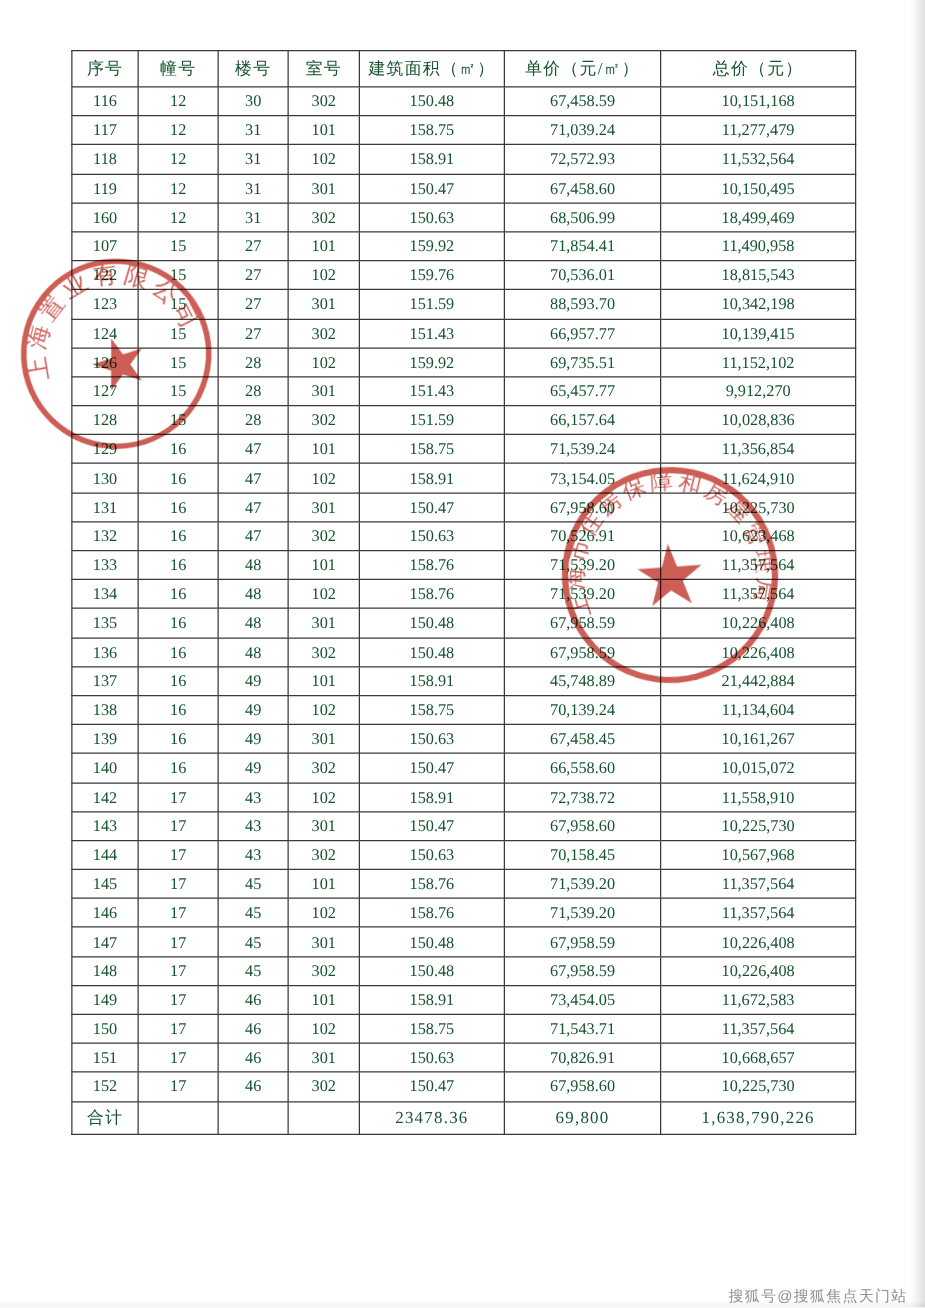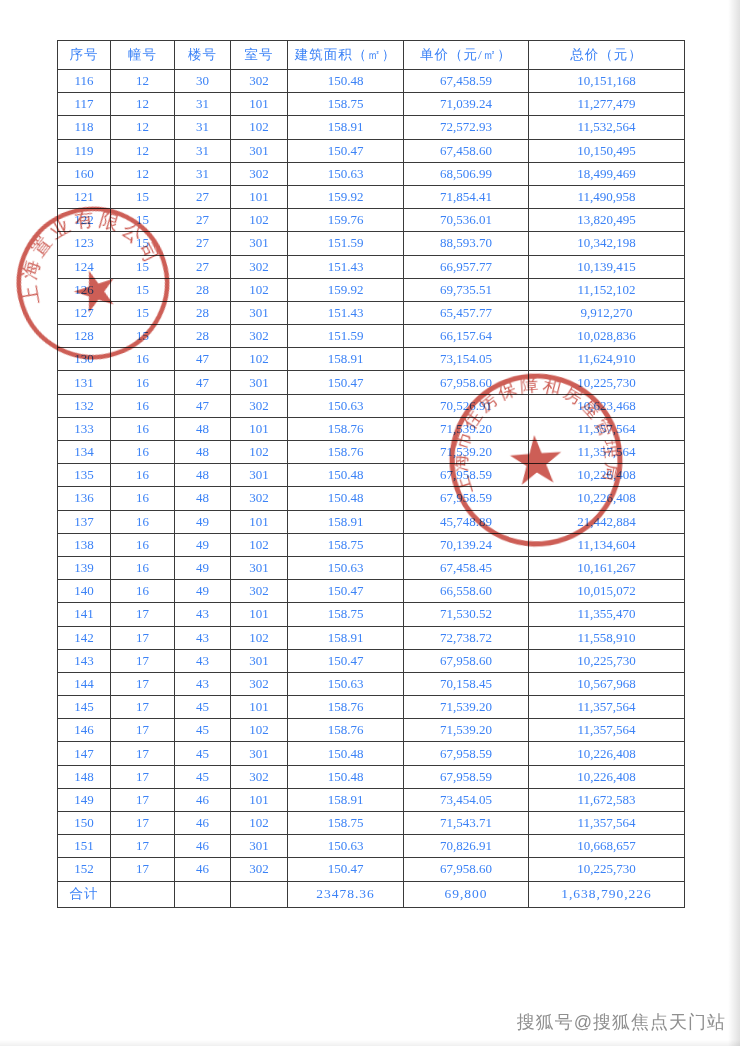--- a/index.html
+++ b/index.html
@@ -19,21 +19,21 @@
     z-index:5;
   }
   .scan-edge-bottom {
     position:absolute; left:0; bottom:0; width:100%; height:6px;
     background:linear-gradient(to bottom, rgba(0,0,0,0), rgba(0,0,0,0.06));
     z-index:5;
   }
   table.price-table {
     position:absolute; left:57px; top:40px; width:627px;
     border-collapse:collapse; table-layout:fixed;
-    font-size:13px; color:#3b82f6;
+    font-size:13px; color:#14532d;
   }
   .price-table th, .price-table td {
     border:1px solid #3a3a3a;
     text-align:center; vertical-align:middle;
     font-weight:normal; padding:0;
     white-space:nowrap; overflow:hidden;
   }
   .price-table th { height:29px; font-size:13.5px; letter-spacing:1px; }
   .price-table td { height:23.2px; }
   .price-table tr.total-row td { height:26px; font-size:13.5px; letter-spacing:1px; }
@@ -41,22 +41,22 @@
     position:absolute; mix-blend-mode:multiply; opacity:.82;
     pointer-events:none; z-index:4;
   }
   .stamp svg { overflow:visible; }
   .stamp text { fill:var(--stamp-red); font-family:"Liberation Serif", serif; }
   .stamp circle { stroke:var(--stamp-red); fill:none; }
   .stamp polygon { fill:var(--stamp-red); }
   .stamp-left { left:6px; top:196px; width:174px; height:174px; transform:rotate(-18deg); filter:blur(0.3px); }
   .stamp-right { left:438px; top:362px; width:196px; height:196px; transform:rotate(-4deg); filter:blur(0.25px); }
   .watermark {
-    position:absolute; right:14px; bottom:12px;
-    font-size:18px; color:#8f8f8f;
+    position:absolute; right:14px; bottom:0;
+    font-size:12px; color:#8f8f8f;
     font-family:"Liberation Sans", sans-serif;
     z-index:6; letter-spacing:1px;
   }
 </style>
 </head>
 <body style="--stamp-red: #c23a30;">
 
 <div class="page">
 
   <table class="price-table">
@@ -120,36 +120,36 @@
         <tr>
           <td>160</td>
           <td>12</td>
           <td>31</td>
           <td>302</td>
           <td>150.63</td>
           <td>68,506.99</td>
           <td>18,499,469</td>
         </tr>
         <tr>
-          <td>121</td>
+          <td>107</td>
           <td>15</td>
           <td>27</td>
           <td>101</td>
           <td>159.92</td>
           <td>71,854.41</td>
           <td>11,490,958</td>
         </tr>
         <tr>
           <td>122</td>
           <td>15</td>
           <td>27</td>
           <td>102</td>
           <td>159.76</td>
           <td>70,536.01</td>
-          <td>13,820,495</td>
+          <td>18,815,543</td>
         </tr>
         <tr>
           <td>123</td>
           <td>15</td>
           <td>27</td>
           <td>301</td>
           <td>151.59</td>
           <td>88,593.70</td>
           <td>10,342,198</td>
         </tr>
@@ -183,20 +183,29 @@
         <tr>
           <td>128</td>
           <td>15</td>
           <td>28</td>
           <td>302</td>
           <td>151.59</td>
           <td>66,157.64</td>
           <td>10,028,836</td>
         </tr>
         <tr>
+          <td>129</td>
+          <td>16</td>
+          <td>47</td>
+          <td>101</td>
+          <td>158.75</td>
+          <td>71,539.24</td>
+          <td>11,356,854</td>
+        </tr>
+        <tr>
           <td>130</td>
           <td>16</td>
           <td>47</td>
           <td>102</td>
           <td>158.91</td>
           <td>73,154.05</td>
           <td>11,624,910</td>
         </tr>
         <tr>
           <td>131</td>
@@ -280,29 +289,20 @@
           <td>10,161,267</td>
         </tr>
         <tr>
           <td>140</td>
           <td>16</td>
           <td>49</td>
           <td>302</td>
           <td>150.47</td>
           <td>66,558.60</td>
           <td>10,015,072</td>
-        </tr>
-        <tr>
-          <td>141</td>
-          <td>17</td>
-          <td>43</td>
-          <td>101</td>
-          <td>158.75</td>
-          <td>71,530.52</td>
-          <td>11,355,470</td>
         </tr>
         <tr>
           <td>142</td>
           <td>17</td>
           <td>43</td>
           <td>102</td>
           <td>158.91</td>
           <td>72,738.72</td>
           <td>11,558,910</td>
         </tr>

